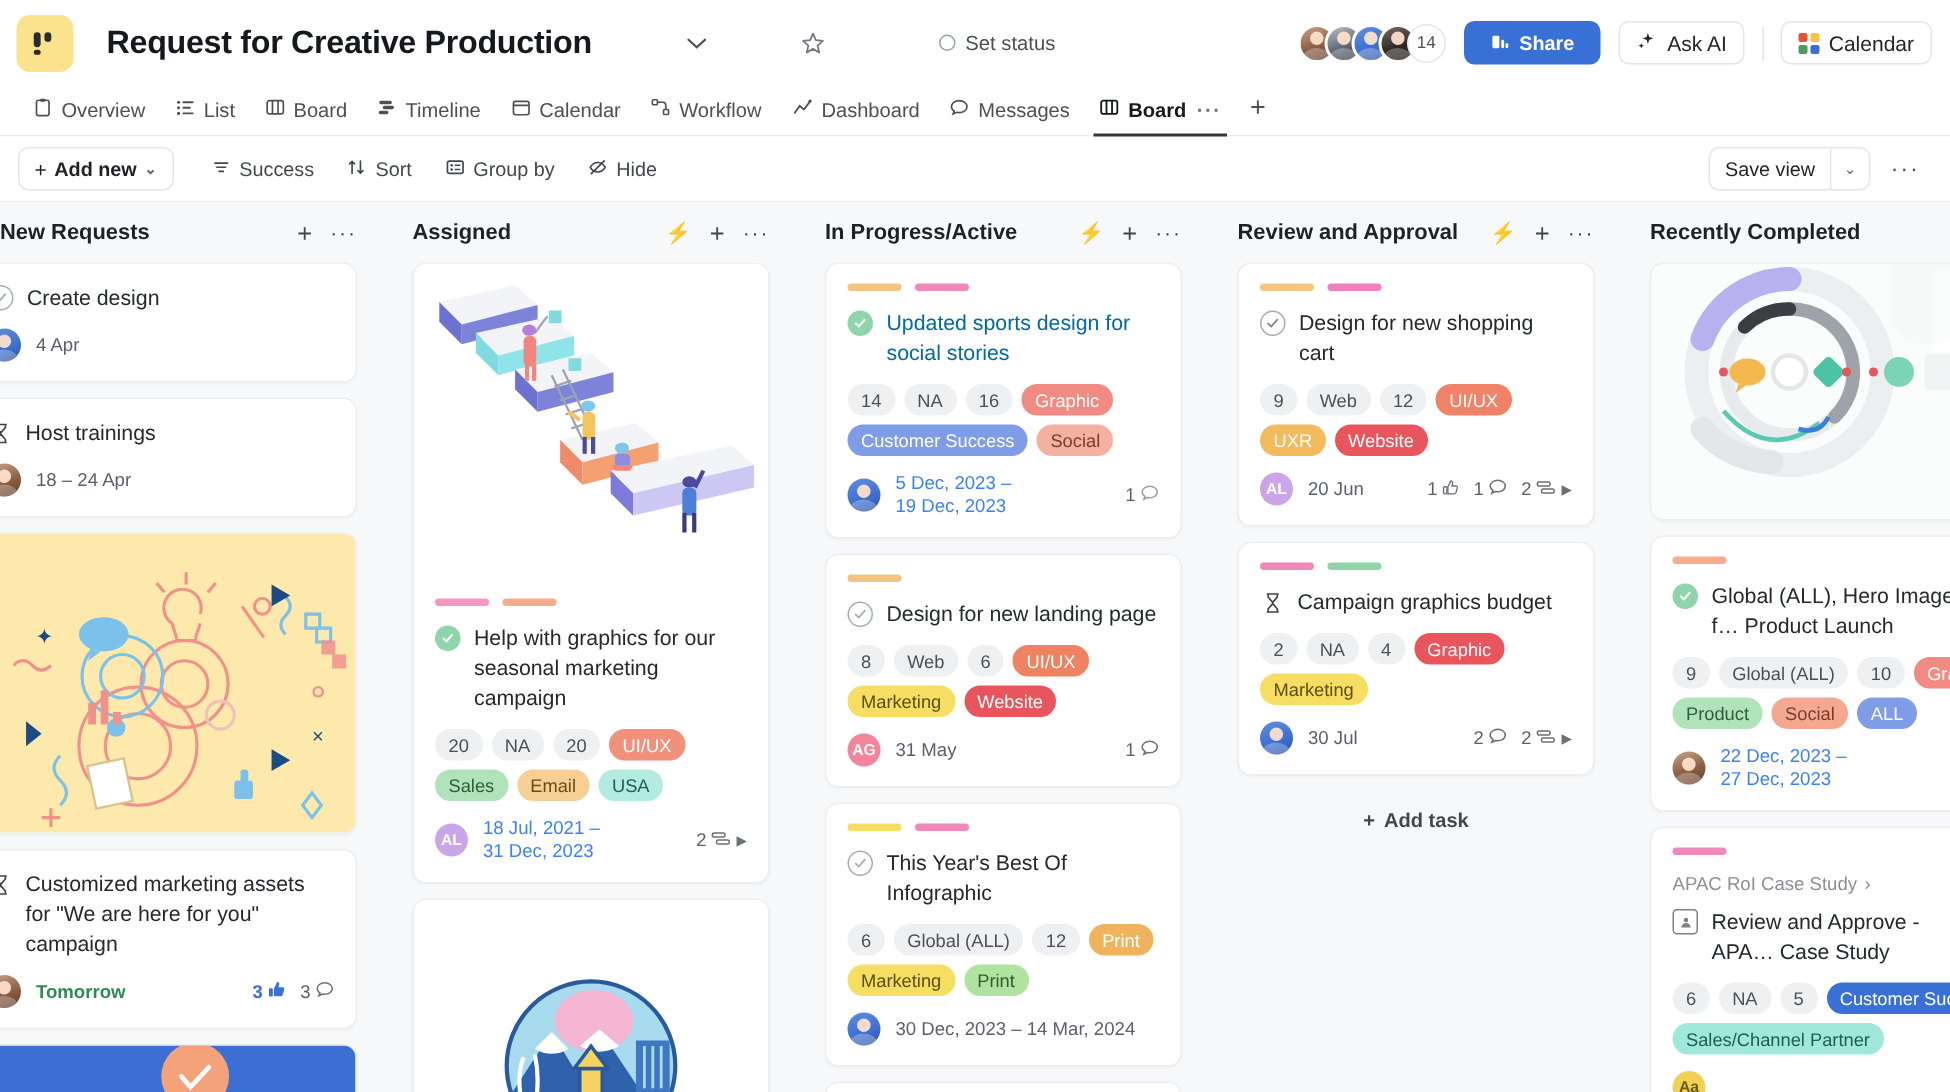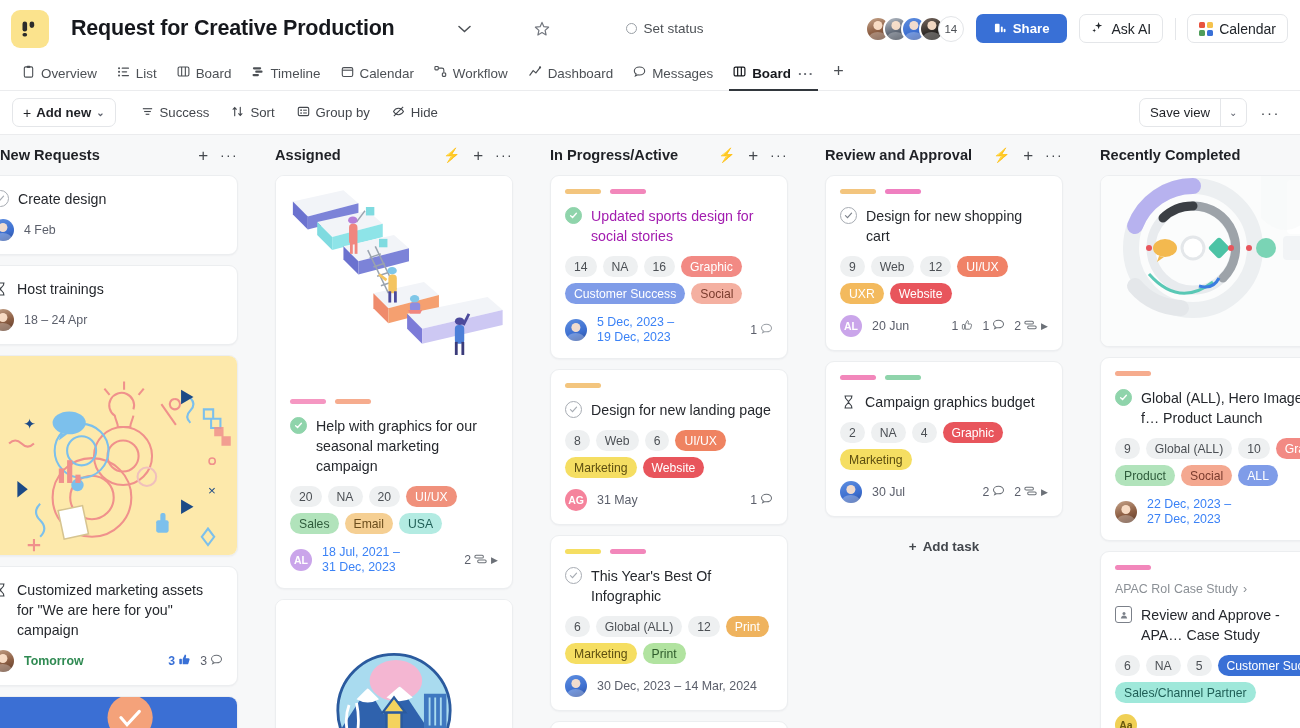--- a/index.html
+++ b/index.html
@@ -501,21 +501,21 @@
                   <path d="M1.6 5.2 L3.9 7.4 L8.4 2.3" stroke="#a7acb3" stroke-width="1.3" fill="none" stroke-linecap="round"></path>
                 </svg>
               </span>
             <span>Create design</span>
           </div>
           <div class="card-foot">
             <span class="mini-av av3">
                 <span class="av-head"></span>
                 <span class="av-body"></span>
               </span>
-            <span class="date dark">4 Feb</span>
+            <span class="date dark">4 Apr</span>
           </div>
         </div>
 
         <div class="card">
           <div class="card-title">
             <span class="hg">
                 <svg width="11" height="14" viewBox="0 0 11 14">
                   <path d="M1.5 1 H9.5 M1.5 13 H9.5 M2.4 1 V3 L5.5 6.6 L8.6 3 V1 M2.4 13 V11 L5.5 7.4 L8.6 11 V13" stroke="#3f444a" stroke-width="1.1" fill="none" stroke-linejoin="round"></path>
                 </svg>
               </span>
@@ -784,21 +784,21 @@
           <div class="stripes">
             <span class="stripe" style="background:#f3c57e"></span>
             <span class="stripe" style="background:#f287bb"></span>
           </div>
           <div class="card-title">
             <span class="ck done">
                 <svg width="9" height="9" viewBox="0 0 10 10">
                   <path d="M1.8 5.2 L4 7.2 L8.2 2.5" stroke="#fff" stroke-width="1.5" fill="none" stroke-linecap="round"></path>
                 </svg>
               </span>
-            <span style="color:#a21caf">Updated sports design for social stories</span>
+            <span style="color:#0369a1">Updated sports design for social stories</span>
           </div>
           <div class="chips">
             <span class="chip num">14</span>
             <span class="chip num">NA</span>
             <span class="chip num">16</span>
             <span class="chip" style="background:#f28a84;color:#fff">Graphic</span>
             <span class="chip" style="background:#7f9ce8;color:#fff">Customer Success</span>
             <span class="chip" style="background:#f4b0a1;color:#7a3c2e">Social</span>
           </div>
           <div class="card-foot">

